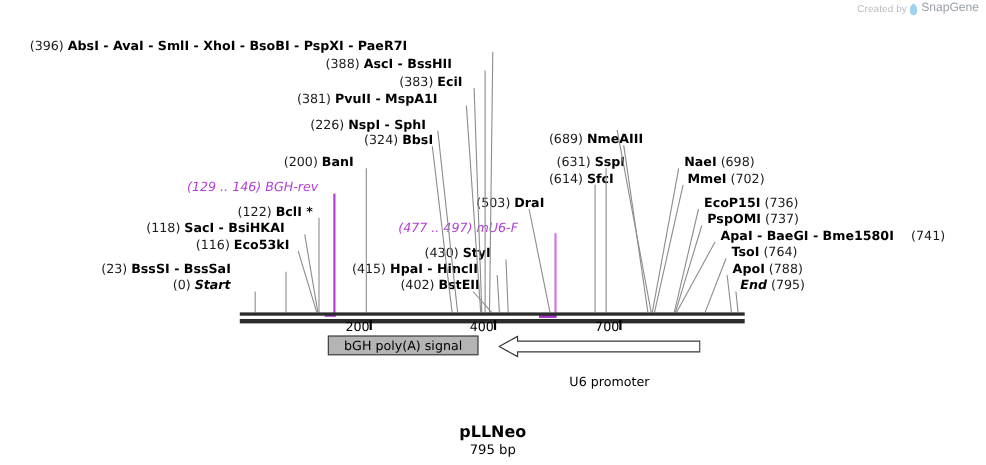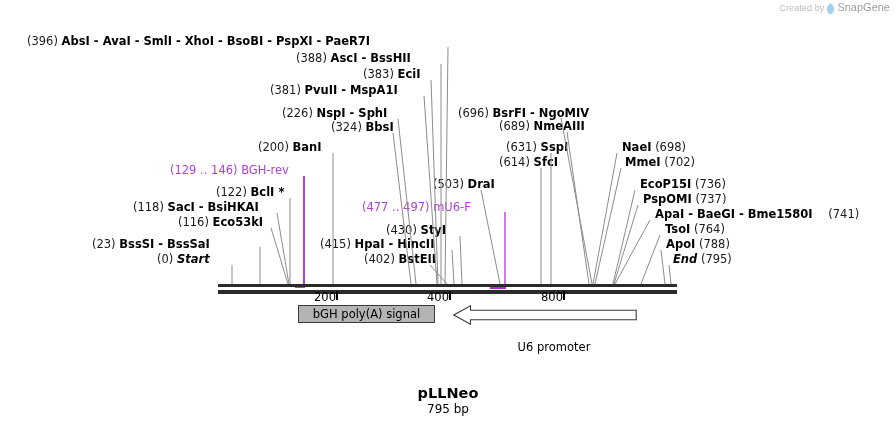--- a/index.html
+++ b/index.html
@@ -34,21 +34,21 @@
     white-space:nowrap;
     font-family:"DejaVu Sans", sans-serif;
     font-size:11.5px;
     color:#000;
     line-height:13px;
   }
   .lbl .pos{font-weight:normal;color:#1a1a1a;}
   .lbl .enz{font-weight:bold;color:#000;}
   .lbl .sep{font-weight:bold;color:#000;}
   .lbl .ital{font-weight:bold;font-style:italic;}
-  .lbl.primer{color:#b23fd4;font-weight:normal;}
+  .lbl.primer{color:#b23fd4;font-weight:normal;font-style:italic;}
   .lbl.primer .pos{color:#b23fd4;}
   .lbl.primer .enz{color:#b23fd4;font-weight:normal;}
 
   
   .primer-mark{position:absolute;}
   .primer-mark .stem{position:absolute;width:2px;background:#b23fd4;left:0;top:0;}
   .primer-mark .foot{position:absolute;height:2px;background:#b23fd4;}
   .primer-mark.light .stem{background:#cf79e6;}
   .primer-mark.light .foot{background:#a62fd0;}
 
@@ -169,24 +169,20 @@
   <div class="lbl" style="left:92px;top:238px;">
     <span class="pos">(23)</span>
     <span class="enz">BssSI</span><span class="sep"> - </span><span class="enz">BssSaI</span>
   </div>
 
   <div class="lbl" style="left:157px;top:253px;">
     <span class="pos">(0)</span>
     <span class="ital">Start</span>
   </div>
 
-  <div class="lbl" style="left:458px;top:107px;">
-    <span class="pos">(696)</span>
-    <span class="enz">BsrFI</span><span class="sep"> - </span><span class="enz">NgoMIV</span>
-  </div>
 
   <div class="lbl" style="left:499px;top:120px;">
     <span class="pos">(689)</span>
     <span class="enz">NmeAIII</span>
   </div>
 
   <div class="lbl" style="left:506px;top:141px;">
     <span class="pos">(631)</span>
     <span class="enz">SspI</span>
   </div>
@@ -331,21 +327,21 @@
 
   <div class="backbone-top" style="left:218px;top:284px;width:459px;height:3px;"></div>
   <div class="backbone-bot" style="left:218px;top:290px;width:459px;height:4px;"></div>
 
   <div class="ruler-num" style="left:314px;top:291px;">200</div>
   <div class="tick" style="left:336px;top:291px;height:9px;"></div>
 
   <div class="ruler-num" style="left:427px;top:291px;">400</div>
   <div class="tick" style="left:449px;top:291px;height:9px;"></div>
 
-  <div class="ruler-num" style="left:541px;top:291px;">800</div>
+  <div class="ruler-num" style="left:541px;top:291px;">700</div>
   <div class="tick" style="left:563px;top:291px;height:9px;"></div>
 
   <div class="feature-box gray" style="left:298px;top:305px;width:137px;height:18px;">
     <span>bGH poly(A) signal</span>
   </div>
 
   <div class="arrow-feature" style="left:453px;top:305px;width:184px;height:20px;">
     <svg width="184" height="20" viewBox="0 0 184 20" xmlns="http://www.w3.org/2000/svg">
       <path d="M17.5 0.8 L17.5 5.2 L183.2 5.2 L183.2 14.8 L17.5 14.8 L17.5 19.2 L0.8 10 Z" fill="#ffffff" stroke="#3a3a3a" stroke-width="1.1" stroke-linejoin="miter"></path>
     </svg>

